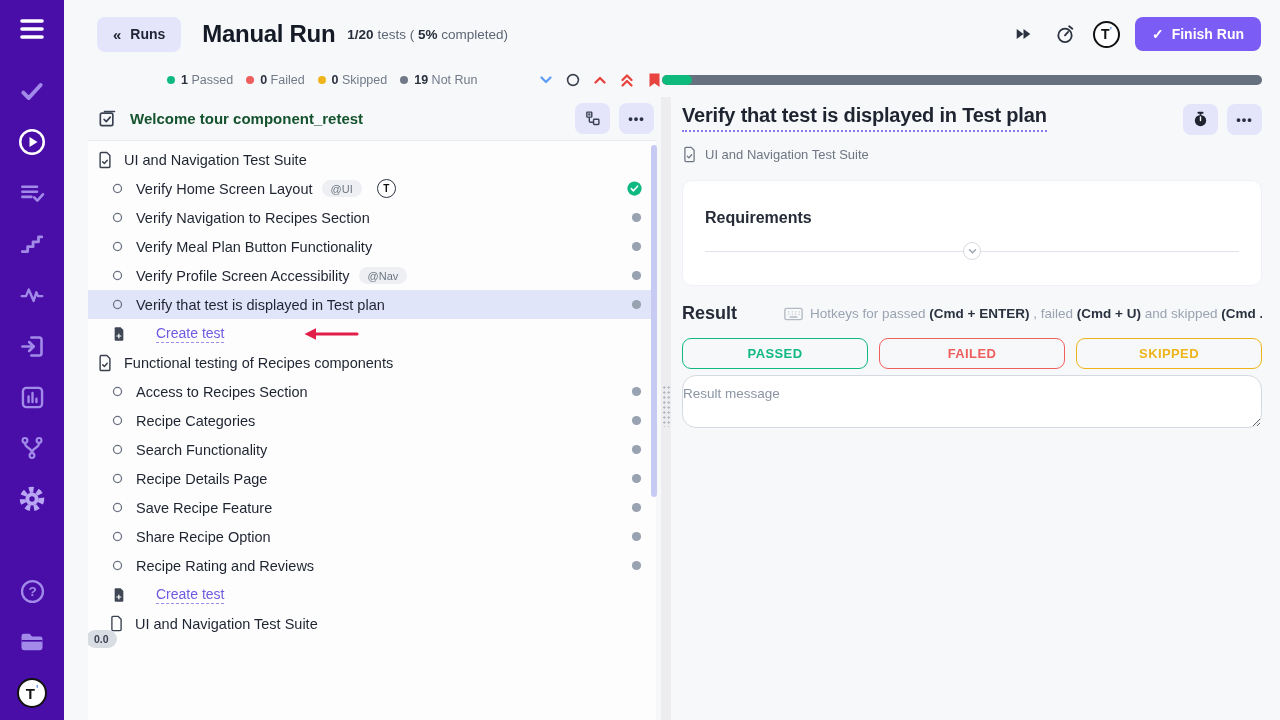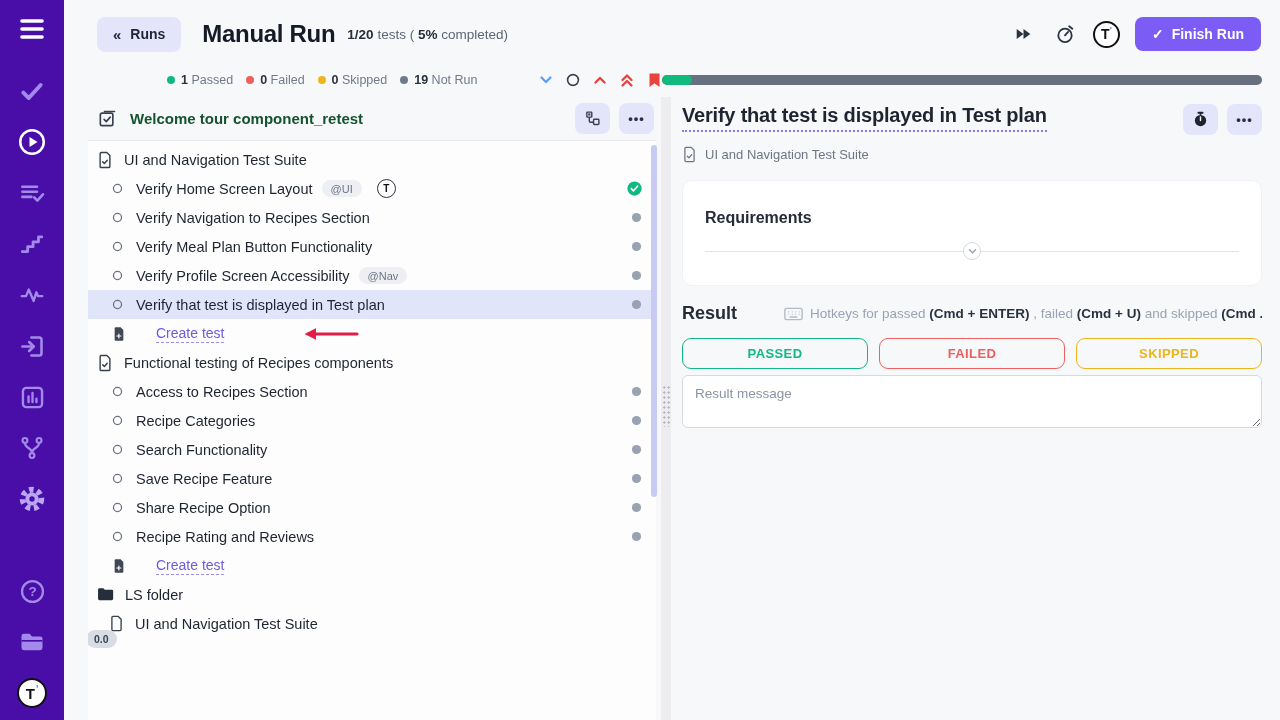--- a/index.html
+++ b/index.html
@@ -81,21 +81,21 @@
   .req-divider { position:relative; margin-top:24px; height:1px; background:#dfe3e9; }
   .req-toggle { position:absolute; left:50%; top:-9px; transform:translateX(-50%); width:18px; height:18px; border-radius:50%; background:#fff; border:1px solid #d5d9e0; color:#9aa3b2; display:flex; align-items:center; justify-content:center; font-size:9px; cursor:pointer; }
   .result-row { display:flex; align-items:center; margin-top:17px; }
   .result-title { font-size:18px; font-weight:700; color:#252b37; }
   .hotkeys { margin-left:47px; font-size:13.5px; color:#9aa3b2; display:flex; align-items:center; gap:7px; white-space:nowrap; overflow:hidden; flex:1; }
   .hotkeys .hk b { color:#2a3240; font-weight:700; }
   .result-buttons { display:flex; gap:11px; margin-top:14px; }
   .result-btn { flex:1; height:31px; border-radius:9px; background:transparent; border:1.6px solid; font-family:inherit; font-size:13px; font-weight:700; letter-spacing:0.4px; cursor:pointer; }
   .metafields-row { display:flex; justify-content:flex-end; margin-top:21px; }
   .metafields-link { font-size:12.5px; color:#6e5ae0; border-bottom:1.5px dashed #9a8cee; padding-bottom:1px; cursor:pointer; }
-  .message-box { margin-top:6px; width:100%; height:53px; border:1px solid #d5d9e0; border-radius:6px; padding:10px 12px; font-family:inherit; font-size:13.5px; color:#2a3240; resize:vertical; background:#fff; }
+  .message-box { margin-top:6px; width:100%; height:53px; border:1px solid #d5d9e0; border-radius:14px; padding:10px 0; font-family:inherit; font-size:13.5px; color:#2a3240; resize:vertical; background:#fff; }
   .message-box::placeholder { color:#8a94a3; }
   svg { display:block; }
 </style>
 </head>
 <body>
 
 <div class="app">
 
   <aside class="sidebar">
     <div class="sb-icon menu">
@@ -462,20 +462,33 @@
                   <circle cx="6" cy="6" r="5" fill="#98a2b0"></circle>
                 </svg>
               </span>
             </div>
             <div class="test-row">
               <span class="bullet">
                 <svg width="11" height="11" viewBox="0 0 12 12">
                   <circle cx="6" cy="6" r="4.4" fill="none" stroke="#6b7280" stroke-width="1.4"></circle>
                 </svg>
               </span>
+              <span>Recipe Details Page</span>
+              <span class="row-status">
+                <svg width="11" height="11" viewBox="0 0 12 12">
+                  <circle cx="6" cy="6" r="5" fill="#98a2b0"></circle>
+                </svg>
+              </span>
+            </div>
+            <div class="test-row">
+              <span class="bullet">
+                <svg width="11" height="11" viewBox="0 0 12 12">
+                  <circle cx="6" cy="6" r="4.4" fill="none" stroke="#6b7280" stroke-width="1.4"></circle>
+                </svg>
+              </span>
               <span>Save Recipe Feature</span>
               <span class="row-status">
                 <svg width="11" height="11" viewBox="0 0 12 12">
                   <circle cx="6" cy="6" r="5" fill="#98a2b0"></circle>
                 </svg>
               </span>
             </div>
             <div class="test-row">
               <span class="bullet">
                 <svg width="11" height="11" viewBox="0 0 12 12">
@@ -503,28 +516,20 @@
               </span>
             </div>
             <div class="create-row">
               <span>
                 <svg width="14" height="16" viewBox="0 0 20 24">
                   <path d="M12.5 2H5a1.5 1.5 0 0 0-1.5 1.5v17A1.5 1.5 0 0 0 5 22h10a1.5 1.5 0 0 0 1.5-1.5V6z" fill="#3f4654"></path>
                   <path d="M9.8 12v6M6.8 15h6" stroke="#fff" stroke-width="1.8" stroke-linecap="round"></path>
                 </svg>
               </span>
               <span class="create-link">Create test</span>
-            </div>
-            <div class="suite-row">
-              <span>
-                <svg width="17" height="15" viewBox="0 0 24 20">
-                  <path d="M1.5 3a2 2 0 0 1 2-2h5.5l2 2.4H21a1.8 1.8 0 0 1 1.8 1.8V16a2 2 0 0 1-2 2H3.5a2 2 0 0 1-2-2z" fill="#262d3b"></path>
-                </svg>
-              </span>
-              <span>LS folder</span>
             </div>
             <div class="tail-row">
               <span class="tail-badge">0.0</span>
               <span>
                 <svg width="15" height="17" viewBox="0 0 20 24">
                   <path d="M12.5 2H5a1.5 1.5 0 0 0-1.5 1.5v17A1.5 1.5 0 0 0 5 22h10a1.5 1.5 0 0 0 1.5-1.5V6z" stroke="#39404e" stroke-width="1.9" fill="none" stroke-linejoin="round"></path>
                 </svg>
               </span>
               <span>UI and Navigation Test Suite</span>
             </div>

